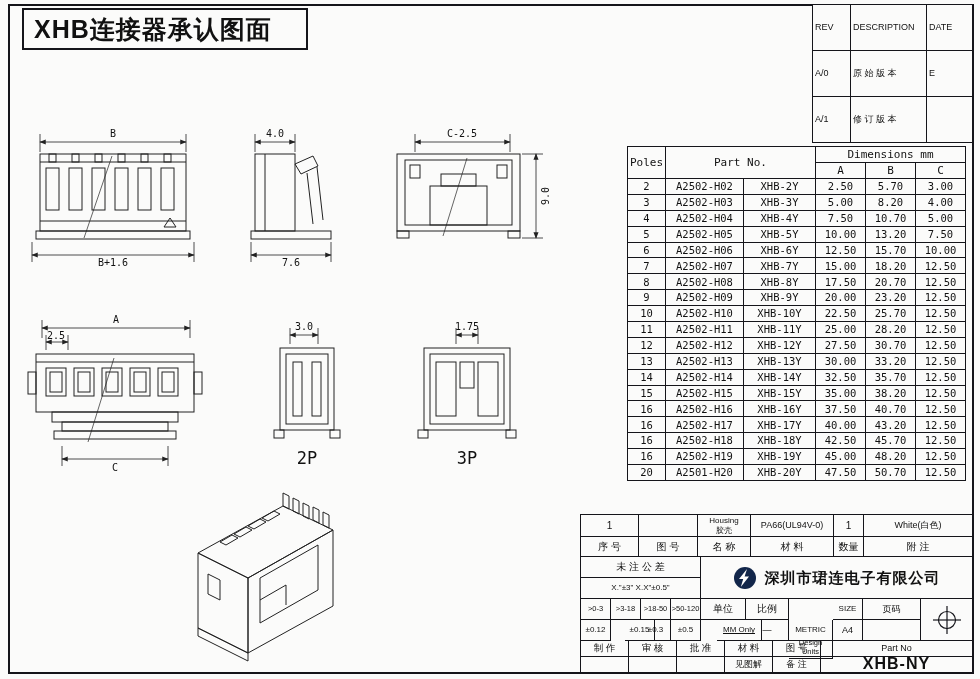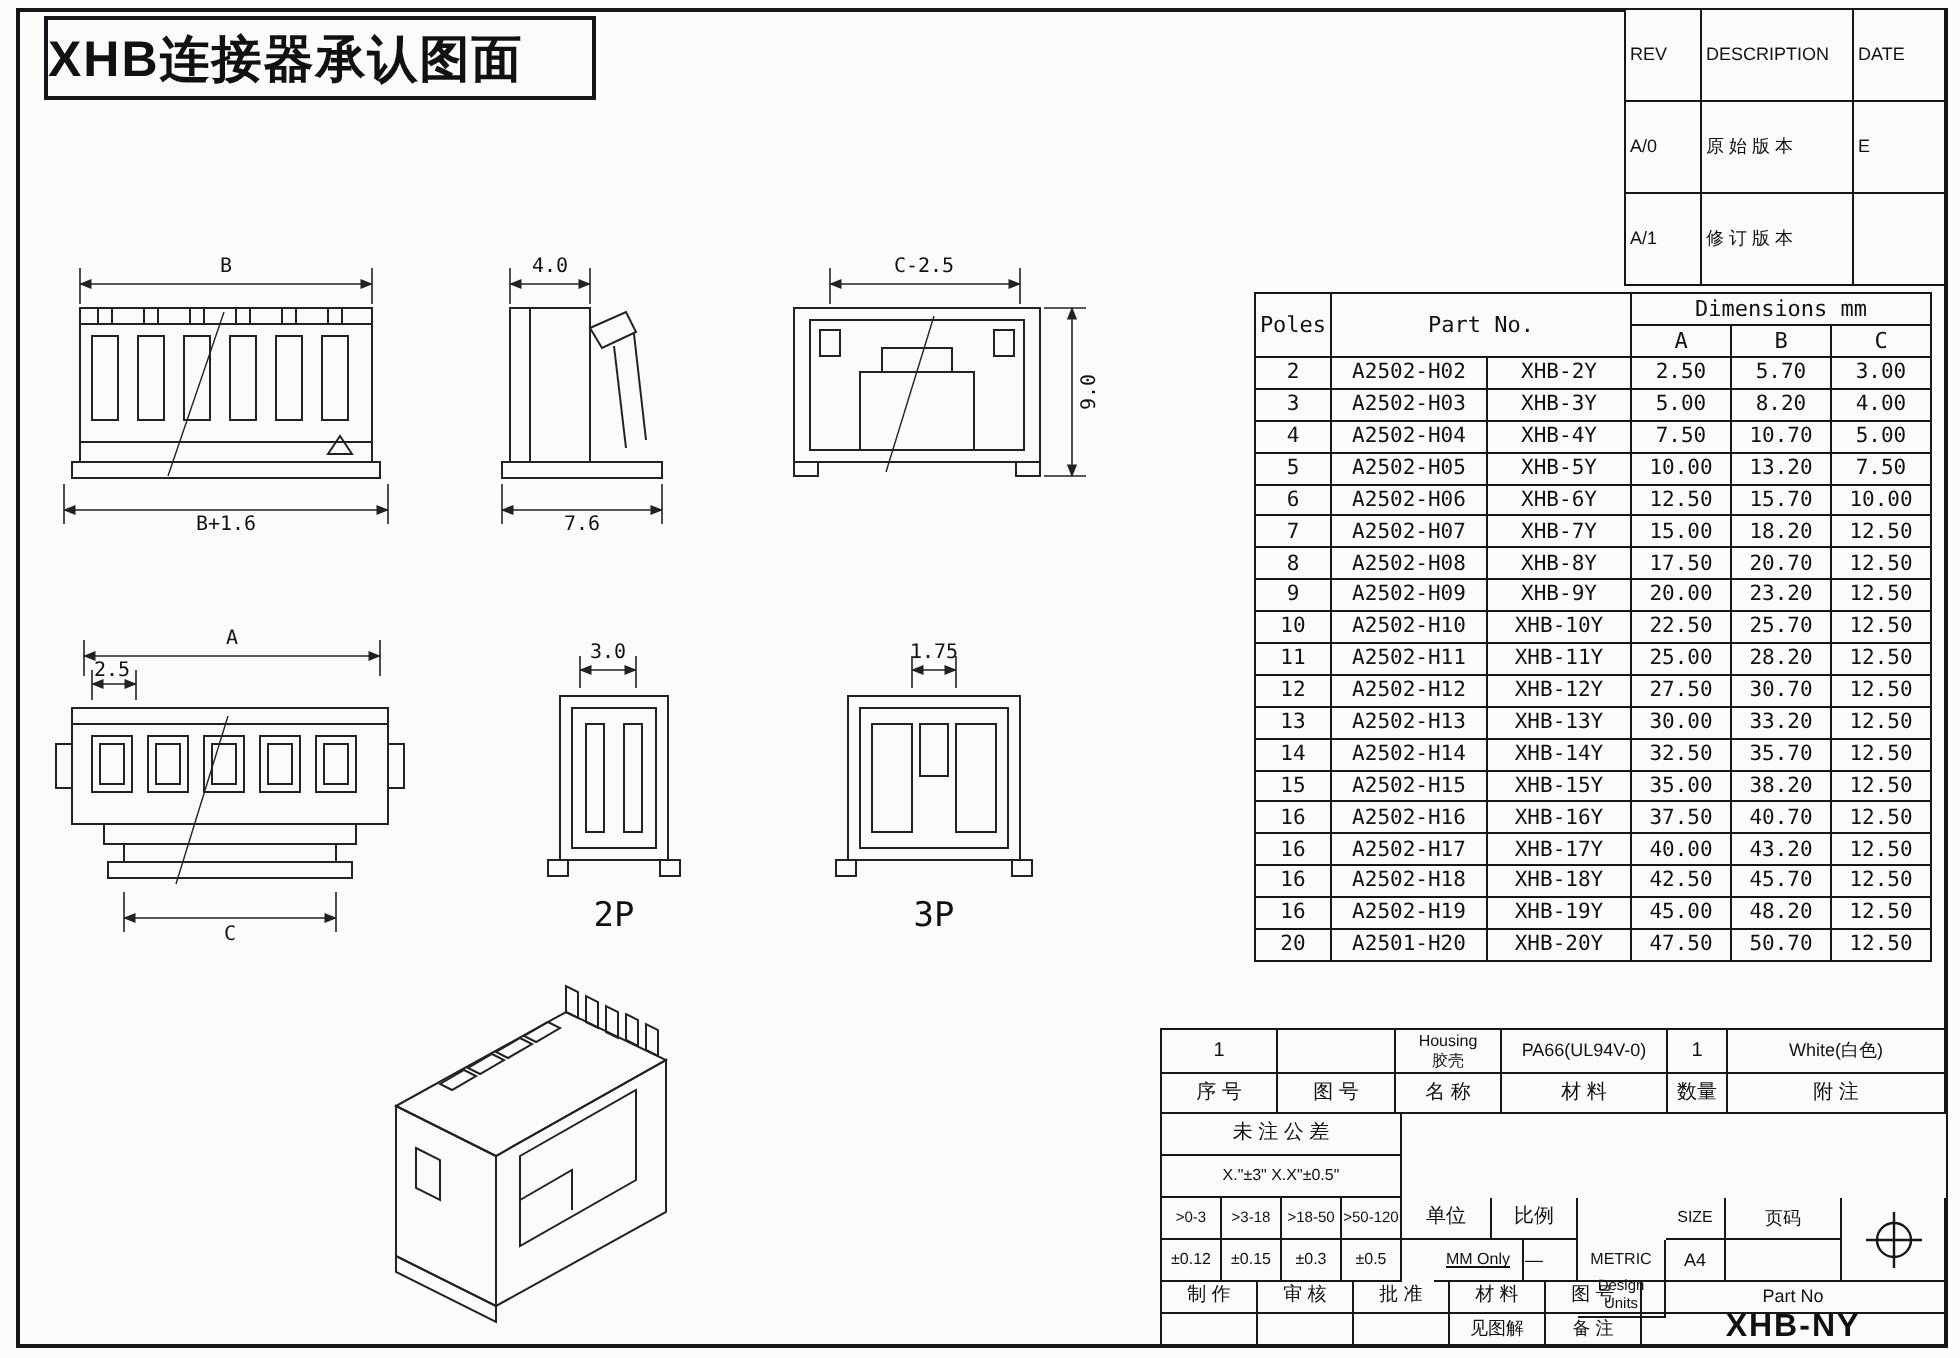--- a/index.html
+++ b/index.html
@@ -9,21 +9,21 @@
     font-family:"Liberation Sans", sans-serif;
   }
   .frame {
     position:absolute; left:8px; top:4px; width:962px; height:666px;
     border:2px solid #15151a;
   }
   
   .title-box {
     position:absolute; left:22px; top:8px; width:272px; height:38px;
     border:2px solid #15151a; display:flex; align-items:center;
-    padding-left:0; font-size:25px; font-weight:bold; letter-spacing:1px;
+    padding-left:10px; font-size:25px; font-weight:bold; letter-spacing:1px;
     background:#fbfbfa;
   }
   
   .rev-table {
     position:absolute; left:812px; top:4px; border-collapse:collapse;
     font-size:9px; table-layout:fixed; background:#fbfbfa;
   }
   .rev-table th,.rev-table td {
     border:1px solid #15151a; height:13px; padding:16px 2px; text-align:left;
     font-weight:normal; line-height:1;
@@ -485,20 +485,27 @@
   <div class="c f10" style="left:0; top:22px; width:58px; height:20px;">序 号</div>
   <div class="c f10" style="left:58px; top:22px; width:59px; height:20px;">图  号</div>
   <div class="c f10" style="left:117px; top:22px; width:53px; height:20px;">名 称</div>
   <div class="c f10" style="left:170px; top:22px; width:83px; height:20px;">材  料</div>
   <div class="c f10" style="left:253px; top:22px; width:30px; height:20px;">数量</div>
   <div class="c f10" style="left:283px; top:22px; width:109px; height:20px;">附  注</div>
 
   <div class="c f10" style="left:0; top:42px; width:120px; height:21px;">未 注 公 差</div>
   <div class="c f8" style="left:0; top:63px; width:120px; height:21px;">X."±3"  X.X"±0.5"</div>
 
+  <div class="c" style="left:120px; top:42px; width:272px; height:42px;">
+    <svg width="24" height="24" viewBox="0 0 24 24">
+      <circle cx="12" cy="12" r="11" fill="#12264a"></circle>
+      <path d="M14 3 L6 13 h4.2 l-2.4 8 L16 10.5 h-4.4 z" fill="#fff"></path>
+    </svg>
+    <span class="company-name">深圳市珺连电子有限公司</span>
+  </div>
 
   <div class="c f7" style="left:0; top:84px; width:30px; height:21px;">&gt;0-3</div>
   <div class="c f7" style="left:30px; top:84px; width:30px; height:21px;">&gt;3-18</div>
   <div class="c f7" style="left:60px; top:84px; width:30px; height:21px;">&gt;18-50</div>
   <div class="c f7" style="left:90px; top:84px; width:30px; height:21px;">&gt;50-120</div>
   <div class="c f10" style="left:120px; top:84px; width:45px; height:21px;">单位</div>
   <div class="c f10" style="left:165px; top:84px; width:43px; height:21px;">比例</div>
   <div class="c col f7" style="left:208px; top:84px; width:44px; height:21px;margin-top:39px;">
     <span>Design</span>
     <span>Units</span>
@@ -509,21 +516,21 @@
     <svg width="36" height="36" viewBox="0 0 36 36">
       <g stroke="#15151a" stroke-width="1.2" fill="none">
         <circle cx="18" cy="18" r="8.5"></circle>
         <line x1="18" y1="4" x2="18" y2="32"></line>
         <line x1="4" y1="18" x2="32" y2="18"></line>
       </g>
     </svg>
   </div>
 
   <div class="c f8" style="left:0; top:105px; width:30px; height:21px;">±0.12</div>
-  <div class="c f8" style="left:30px; top:105px; width:30px; height:21px;">±0.15</div>
+  <div class="c f8" style="left:44px; top:105px; width:30px; height:21px;">±0.15</div>
   <div class="c f8" style="left:60px; top:105px; width:30px; height:21px;">±0.3</div>
   <div class="c f8" style="left:90px; top:105px; width:30px; height:21px;">±0.5</div>
   <div class="c f8" style="left:136px; top:105px; width:45px; height:21px;text-decoration:underline;">MM Only</div>
   <div class="c f9" style="left:165px; top:105px; width:43px; height:21px;">—</div>
   <div class="c f8" style="left:208px; top:105px; width:44px; height:21px;">METRIC</div>
   <div class="c f9" style="left:252px; top:105px; width:30px; height:21px;">A4</div>
   <div class="c" style="left:282px; top:105px; width:58px; height:21px;"></div>
 
   <div class="c f95" style="left:0; top:126px; width:48px; height:16px;">制 作</div>
   <div class="c f95" style="left:48px; top:126px; width:48px; height:16px;">审 核</div>

